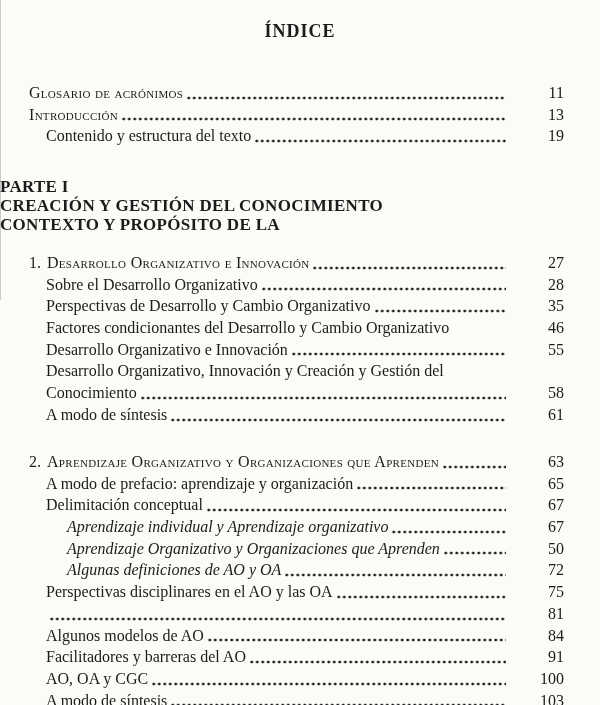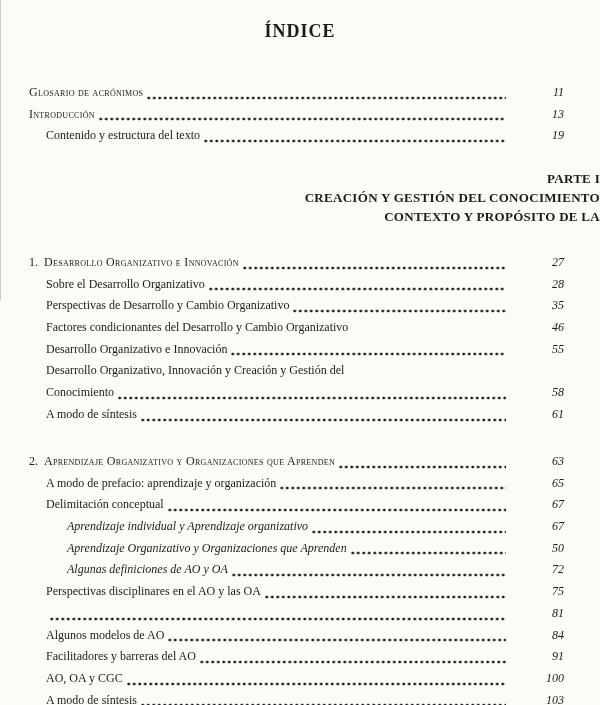--- a/index.html
+++ b/index.html
@@ -18,52 +18,52 @@
     background: var(--paper);
     color: var(--ink);
     overflow: hidden;
   }
   .toc-title {
     position: absolute; top: 21px; left: 0; width: 100%;
     text-align: center;
     font-size: 18px; font-weight: 700; letter-spacing: 1px;
   }
   .part-heading {
-    position: absolute; top: 169px; left: 0; width: 100%;
-    text-align: right;
-    font-size: 13px; font-weight: 700; letter-spacing: 0.3px;
+    position: absolute; top: 177px; left: 0; width: 100%;
+    text-align: left;
+    font-size: 17px; font-weight: 700; letter-spacing: 0.3px;
     line-height: 19px;
   }
   .block { position: absolute; left: 29px; width: 535px; }
   .front-matter { top: 82px; }
   .chapter-1 { top: 252px; }
   .chapter-2 { top: 451px; }
   .row {
     display: flex; align-items: flex-start;
     height: 21.7px; line-height: 21.7px;
-    font-size: 12px; white-space: nowrap;
+    font-size: 16px; white-space: nowrap;
   }
   .row.indent-1 { padding-left: 17px; }
   .row.indent-2 { padding-left: 38px; }
   .num { margin-right: 6px; }
   .label.smallcaps { font-variant: small-caps; letter-spacing: 0.3px; }
   .label.italic { font-style: italic; }
   .leader {
     flex: 1 1 auto;
     height: 6px;
     align-self: flex-end;
     margin: 0 10px 3px 3px;
     background-image: radial-gradient(circle, var(--ink) 1.15px, rgba(0,0,0,0) 1.7px);
     background-size: 5.5px 6px;
     background-repeat: repeat-x;
     background-position: 0 50%;
     min-width: 6px;
   }
   .leader.no-dots { background-image: none; }
-  .page-num { flex: 0 0 48px; text-align: right; font-style: italic; }
+  .page-num { flex: 0 0 48px; text-align: right; }
   
   .scan-edge {
     position: absolute; left: 0; top: 0; width: 1px; height: 300px;
     background: rgba(60,60,60,0.25);
   }
 </style>
 </head>
 <body>
 
 <div class="page">

